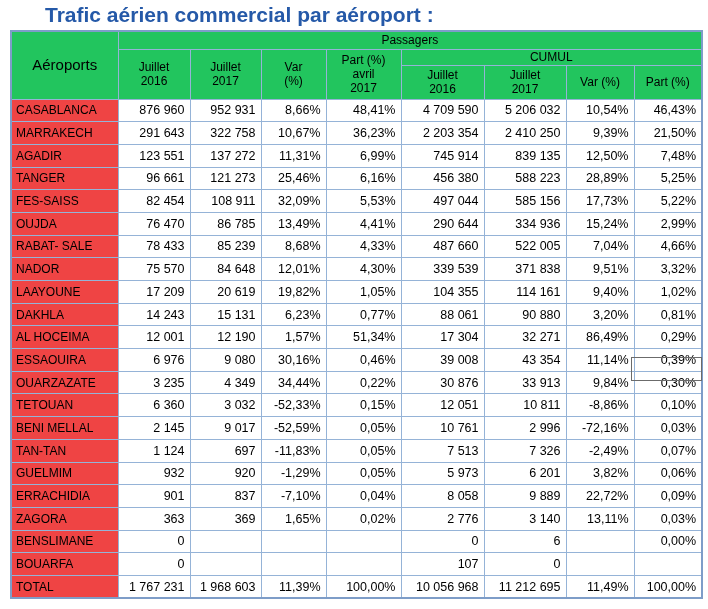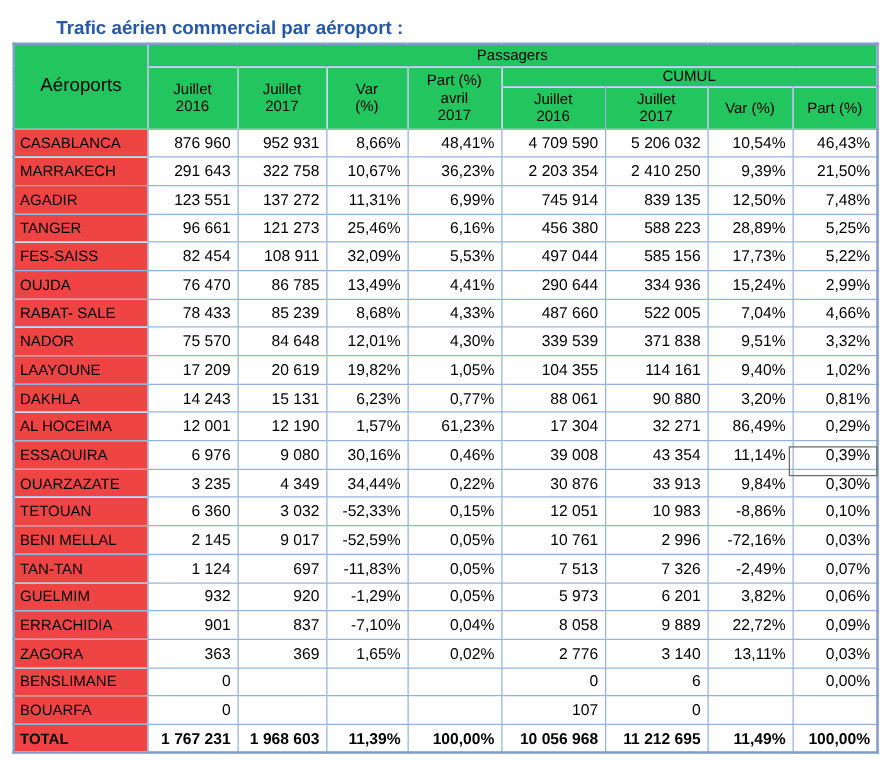--- a/index.html
+++ b/index.html
@@ -5,22 +5,22 @@
   * { box-sizing: border-box; }
   html, body {
     margin: 0; padding: 0;
     width: 708px; height: 609px;
     background: #ffffff;
     font-family: "Liberation Sans", sans-serif;
     position: relative;
     overflow: hidden;
   }
   .page-title {
-    margin: 14px 0 3px 45px;
-    font-size: 15px;
+    margin: 3px 0 3px 45px;
+    font-size: 21px;
     font-weight: bold;
     color: #2559A8;
     letter-spacing: 0;
   }
   table.traffic {
     border-collapse: collapse;
     table-layout: fixed;
     margin-left: 10px;
     width: 691px;
     border: 2px solid #7E9DC8;
@@ -54,21 +54,21 @@
     white-space: nowrap;
   }
   tbody td.num {
     background: #ffffff;
     font-size: 12.5px;
     text-align: right;
     padding: 0 5px 0 0;
     vertical-align: middle;
     white-space: nowrap;
   }
-  tbody.total-body td { font-weight: bold; }
+  tbody.total-body td { font-weight: normal; }
   .cell-cursor {
     position: absolute;
     left: 631px; top: 357px;
     width: 71px; height: 24px;
     border: 1px solid #6b6b6b;
     pointer-events: none;
   }
 </style>
 </head>
 <body>
@@ -223,21 +223,21 @@
     <td class="num">88 061</td>
     <td class="num">90 880</td>
     <td class="num">3,20%</td>
     <td class="num">0,81%</td>
   </tr>
         <tr>
     <td class="name">AL HOCEIMA</td>
     <td class="num">12 001</td>
     <td class="num">12 190</td>
     <td class="num">1,57%</td>
-    <td class="num">61,23%</td>
+    <td class="num">51,34%</td>
     <td class="num">17 304</td>
     <td class="num">32 271</td>
     <td class="num">86,49%</td>
     <td class="num">0,29%</td>
   </tr>
         <tr>
     <td class="name">ESSAOUIRA</td>
     <td class="num">6 976</td>
     <td class="num">9 080</td>
     <td class="num">30,16%</td>
@@ -258,21 +258,21 @@
     <td class="num">9,84%</td>
     <td class="num">0,30%</td>
   </tr>
         <tr>
     <td class="name">TETOUAN</td>
     <td class="num">6 360</td>
     <td class="num">3 032</td>
     <td class="num">-52,33%</td>
     <td class="num">0,15%</td>
     <td class="num">12 051</td>
-    <td class="num">10 983</td>
+    <td class="num">10 811</td>
     <td class="num">-8,86%</td>
     <td class="num">0,10%</td>
   </tr>
         <tr>
     <td class="name">BENI MELLAL</td>
     <td class="num">2 145</td>
     <td class="num">9 017</td>
     <td class="num">-52,59%</td>
     <td class="num">0,05%</td>
     <td class="num">10 761</td>

